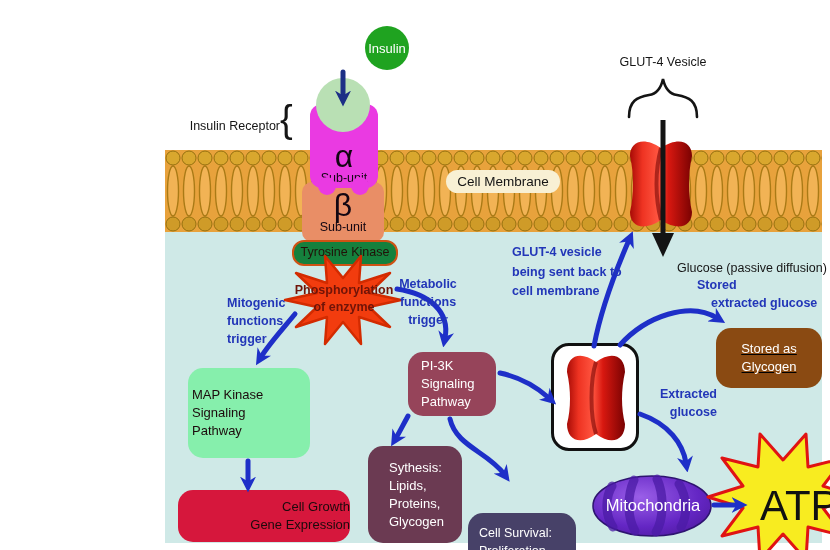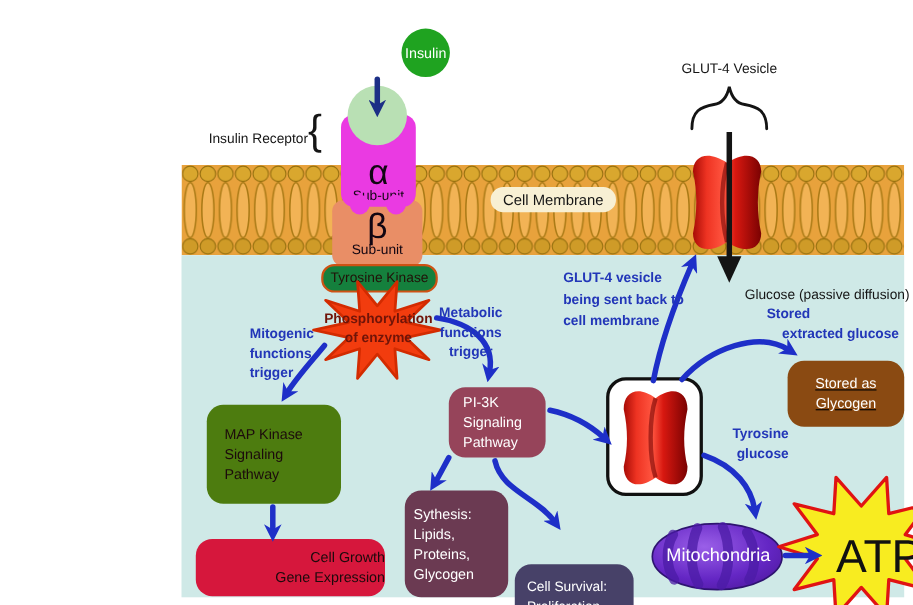--- a/index.html
+++ b/index.html
@@ -68,35 +68,35 @@
     <div class="subunit">Sub-unit</div>
   </div>
   <div class="abs" id="binding-circle"></div>
   <div class="abs" id="insulin-circle">
     <span>Insulin</span>
   </div>
   <div class="abs" id="tyrosine-box">
     <span>Tyrosine Kinase</span>
   </div>
 
-  <div class="abs box" style="left:188px;top:368px;width:122px;height:90px;background:#4d7c0f;padding-left:16px;box-sizing:border-box;">
+  <div class="abs box" style="left:188px;top:368px;width:122px;height:90px;background:#86efac;padding-left:4px;box-sizing:border-box;">
     <div class="dk">MAP Kinase</div>
     <div class="dk">Signaling</div>
     <div class="dk">Pathway</div>
   </div>
   <div class="abs box" style="left:178px;top:490px;width:172px;height:52px;background:#d6173c;padding-left:32px;box-sizing:border-box;text-align:right;">
     <div class="dk">Cell Growth</div>
     <div class="dk">Gene Expression</div>
   </div>
   <div class="abs box" style="left:408px;top:352px;width:88px;height:64px;background:#96445a;padding-left:13px;box-sizing:border-box;">
     <div class="wh">PI-3K</div>
     <div class="wh">Signaling</div>
     <div class="wh">Pathway</div>
   </div>
-  <div class="abs box" style="left:368px;top:446px;width:94px;height:97px;background:#6b3a52;padding-left:8px;box-sizing:border-box;">
+  <div class="abs box" style="left:368px;top:446px;width:94px;height:97px;background:#6b3a52;padding-left:21px;box-sizing:border-box;">
     <div class="wh">Sythesis:</div>
     <div class="wh">Lipids,</div>
     <div class="wh">Proteins,</div>
     <div class="wh">Glycogen</div>
   </div>
   <div class="abs box" style="left:468px;top:485px;width:108px;height:58px;background:#474168;padding-left:11px;box-sizing:border-box;margin-top:28px;">
     <div class="wh" style="font-size:12.5px">Cell Survival:</div>
     <div class="wh" style="font-size:12.5px">Proliferation</div>
   </div>
   <div class="abs box" style="left:716px;top:328px;width:106px;height:60px;background:#8a4a12;align-items:center;text-decoration:underline;">
@@ -202,20 +202,20 @@
     <div>trigger</div>
   </div>
   <div class="abs note" style="left:512px;top:243px;line-height:19.5px;">
     <div>GLUT-4 vesicle</div>
     <div>being sent back to</div>
     <div>cell membrane</div>
   </div>
   <div class="abs note" style="left:697px;top:276px;">Stored</div>
   <div class="abs note" style="left:711px;top:294px;">extracted glucose</div>
   <div class="abs note" style="left:647px;top:385px;width:70px;text-align:right;">
-    <div>Tyrosine</div>
+    <div>Extracted</div>
     <div>glucose</div>
   </div>
 
   <div class="abs" id="mito-label">Mitochondria</div>
   <div class="abs" id="atp-label">ATP</div>
 
 </div>
 
 </body></html>

